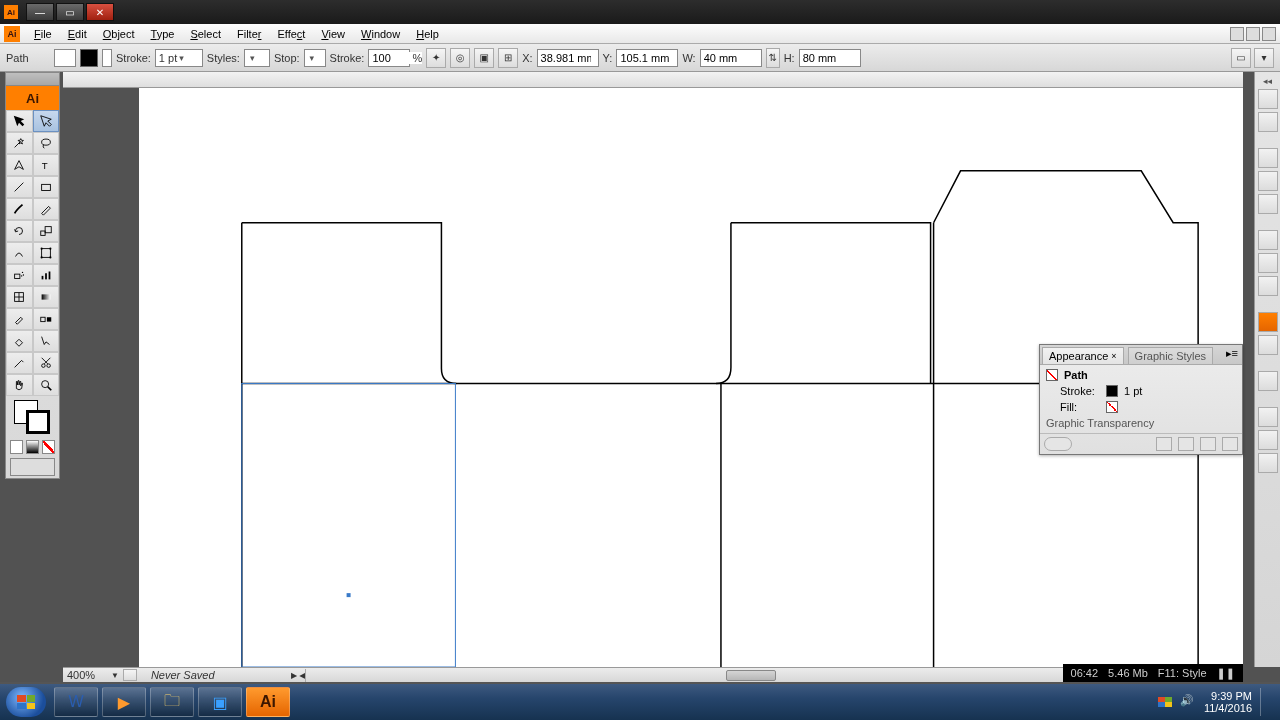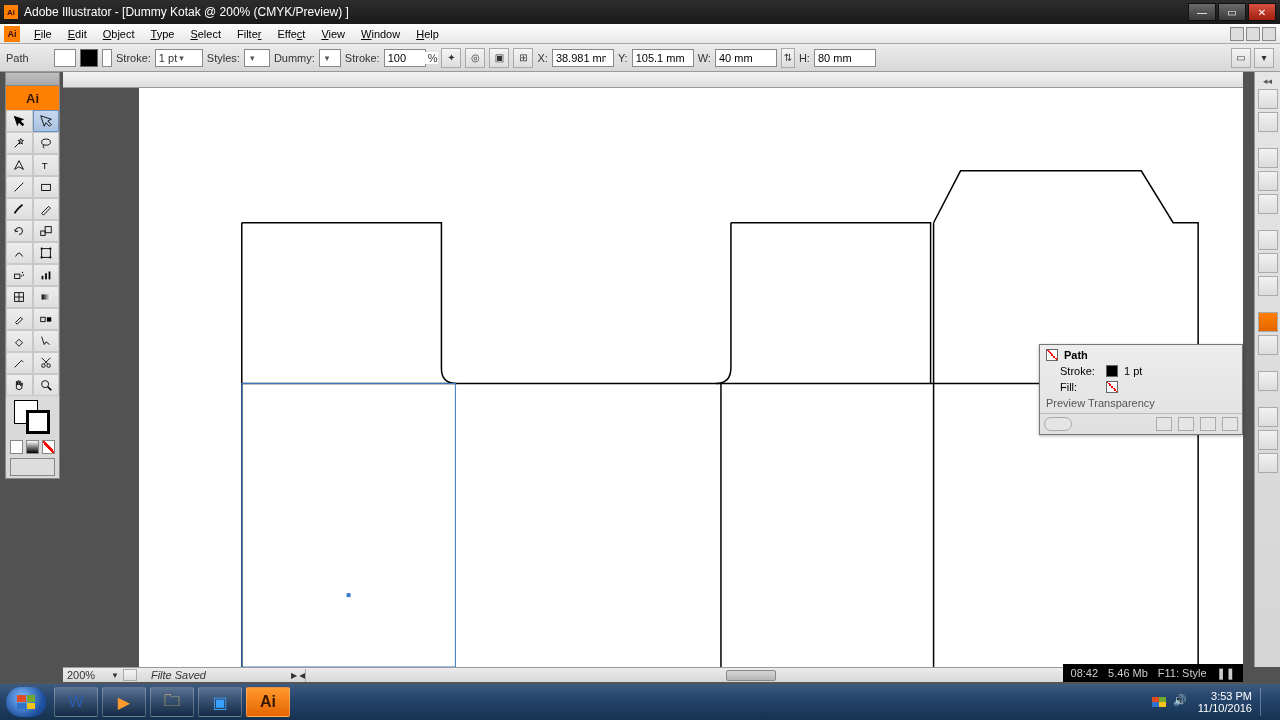--- a/index.html
+++ b/index.html
@@ -96,21 +96,20 @@
   .sys-ico { width:16px; height:16px; }
   .flag-sm { width:14px; height:10px; display:grid; grid-template-columns:1fr 1fr; grid-template-rows:1fr 1fr; gap:0.5px; }
   .flag-sm div:nth-child(1){background:#e04b24;} .flag-sm div:nth-child(2){background:#71a92c;}
   .flag-sm div:nth-child(3){background:#2e73c8;} .flag-sm div:nth-child(4){background:#f4c419;}
 </style>
 </head>
 <body>
 
 <div class="titlebar">
   <span class="ai-badge">Ai</span>
-  <span class="title-text">Adobe Illustrator - [Dummy Kotak @ 200% (CMYK/Preview) ]</span>
   <div class="win-btns">
     <div class="win-btn">—</div>
     <div class="win-btn">▭</div>
     <div class="win-btn close">✕</div>
   </div>
 </div>
 
 <div class="menubar">
   <span class="ai-badge2">Ai</span>
   <span class="menu-item"><span class="u">F</span>ile</span>
@@ -134,21 +133,21 @@
   <span class="ctrl-label" style="width:44px;">Path</span>
   <div class="ctrl-drop" style="width:22px"></div>
   <div class="ctrl-swatch"></div>
   <div class="ctrl-drop" style="width:10px"></div>
   <span class="ctrl-label">Stroke:</span>
   <div class="ctrl-box arrow-down" style="width:48px">
       <span>1 pt</span>
     </div>
   <span class="ctrl-label">Styles:</span>
   <div class="ctrl-box arrow-down" style="width:26px"></div>
-  <span class="ctrl-label">Dummy:</span>
+  <span class="ctrl-label">Stop:</span>
   <div class="ctrl-box arrow-down" style="width:22px"></div>
   <span class="ctrl-label">Stroke:</span>
   <div class="ctrl-box" style="width:42px">
       <input value="100" style="">
     </div>
   <span class="ctrl-label" style="margin-left:-2px">%</span>
   <div class="ctrl-icon">✦</div>
   <div class="ctrl-icon">◎</div>
   <div class="ctrl-icon">▣</div>
   <div class="ctrl-icon">⊞</div>
@@ -376,35 +375,45 @@
           <line x1="1058" y1="296" x2="1058" y2="580"></line>
         </g>
 
         <rect x="100" y="296" width="214" height="284" class="selected-rect"></rect>
         <rect class="anchor" x="205" y="506" width="4" height="4"></rect>
       </svg>
     </div>
   </div>
 
   <div class="panel">
+    <div class="panel-tabs">
+      <div class="ptab">
+          <span>Appearance</span>
+          <span class="x">×</span>
+        </div>
+      <div class="ptab inactive">
+          <span>Graphic Styles</span>
+        </div>
+      <div style="margin-left:auto; padding:2px 4px">▸≡</div>
+    </div>
     <div class="panel-body">
       <div class="prow">
           <div class="pswatch empty"></div>
           <b>Path</b>
         </div>
       <div class="prow" style="padding-left:14px">
           <span class="lbl">Stroke:</span>
           <div class="pswatch"></div>
           <span>1 pt</span>
         </div>
       <div class="prow" style="padding-left:14px">
           <span class="lbl">Fill:</span>
           <div class="pswatch empty"></div>
         </div>
-      <div class="prow" style="color:#555">Preview Transparency</div>
+      <div class="prow" style="color:#555">Graphic Transparency</div>
     </div>
     <div class="panel-foot">
       <div class="pico" style="width:28px;border-radius:8px"></div>
       <div style="flex:1"></div>
       <div class="pico"></div>
       <div class="pico"></div>
       <div class="pico"></div>
       <div class="pico"></div>
     </div>
   </div>
@@ -426,32 +435,32 @@
     <div class="dock-ico"></div>
     <div class="dock-sep"></div>
     <div class="dock-ico"></div>
     <div class="dock-sep"></div>
     <div class="dock-ico"></div>
     <div class="dock-ico"></div>
     <div class="dock-ico"></div>
   </div>
 
   <div class="doc-bot">
-    <span class="zoom">200%</span>
+    <span class="zoom">400%</span>
     <span style="font-size:8px">▼</span>
     <div class="ctrl-icon" style="width:14px;height:12px;margin:0 4px"></div>
-    <span class="status-info">Filte Saved</span>
+    <span class="status-info">Never Saved</span>
     <span style="font-size:8px">▶ ◀</span>
     <div class="scroll-area">
       <div class="scroll-thumb"></div>
     </div>
   </div>
 
   <div class="rec-overlay">
-    <span>08:42</span>
+    <span>06:42</span>
     <span>5.46 Mb</span>
     <span>F11: Style</span>
     <span>❚❚</span>
   </div>
 </div>
 
 <div class="taskbar">
   <div class="start">
       <div class="start-flag">
         <div></div>
@@ -467,18 +476,18 @@
   <div class="tb-item" style="background:linear-gradient(#ff9a2e,#e56500);color:#3a1600;font-weight:bold">Ai</div>
   <div class="tb-right">
     <div class="flag-sm">
         <div></div>
         <div></div>
         <div></div>
         <div></div>
       </div>
     <span class="sys-ico">🔊</span>
     <div class="clock">
-      <div>3:53 PM</div>
-      <div>11/10/2016</div>
+      <div>9:39 PM</div>
+      <div>11/4/2016</div>
     </div>
     <div style="width:8px;height:28px;border-left:1px solid rgba(255,255,255,.3)"></div>
   </div>
 </div>
 
 </body></html>

